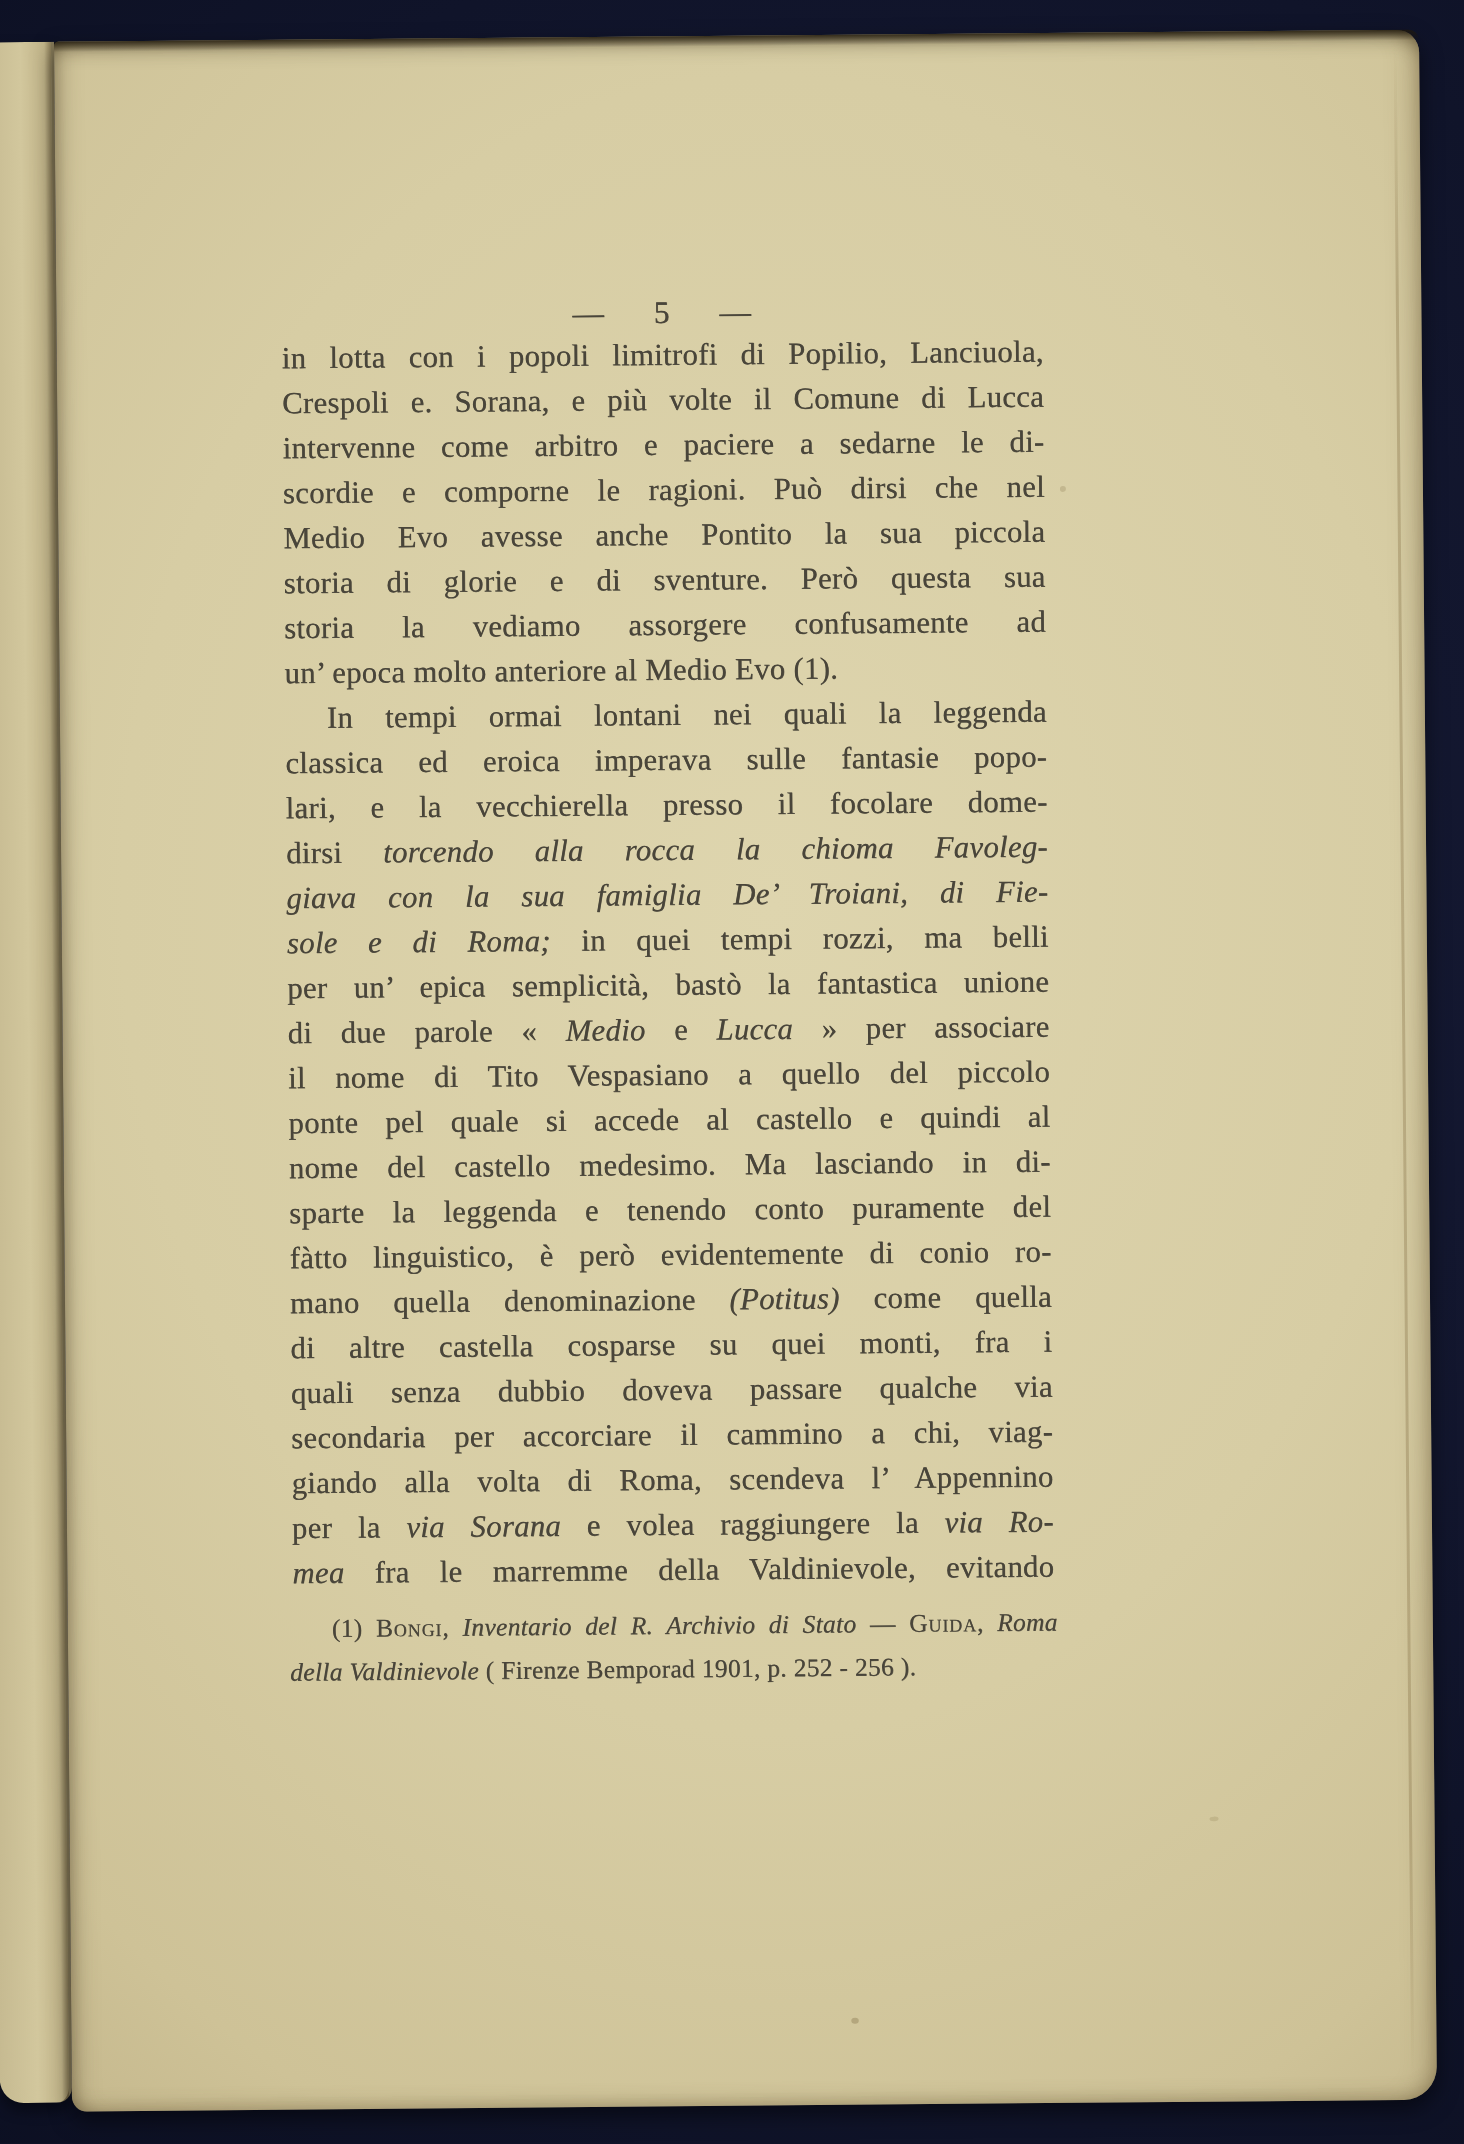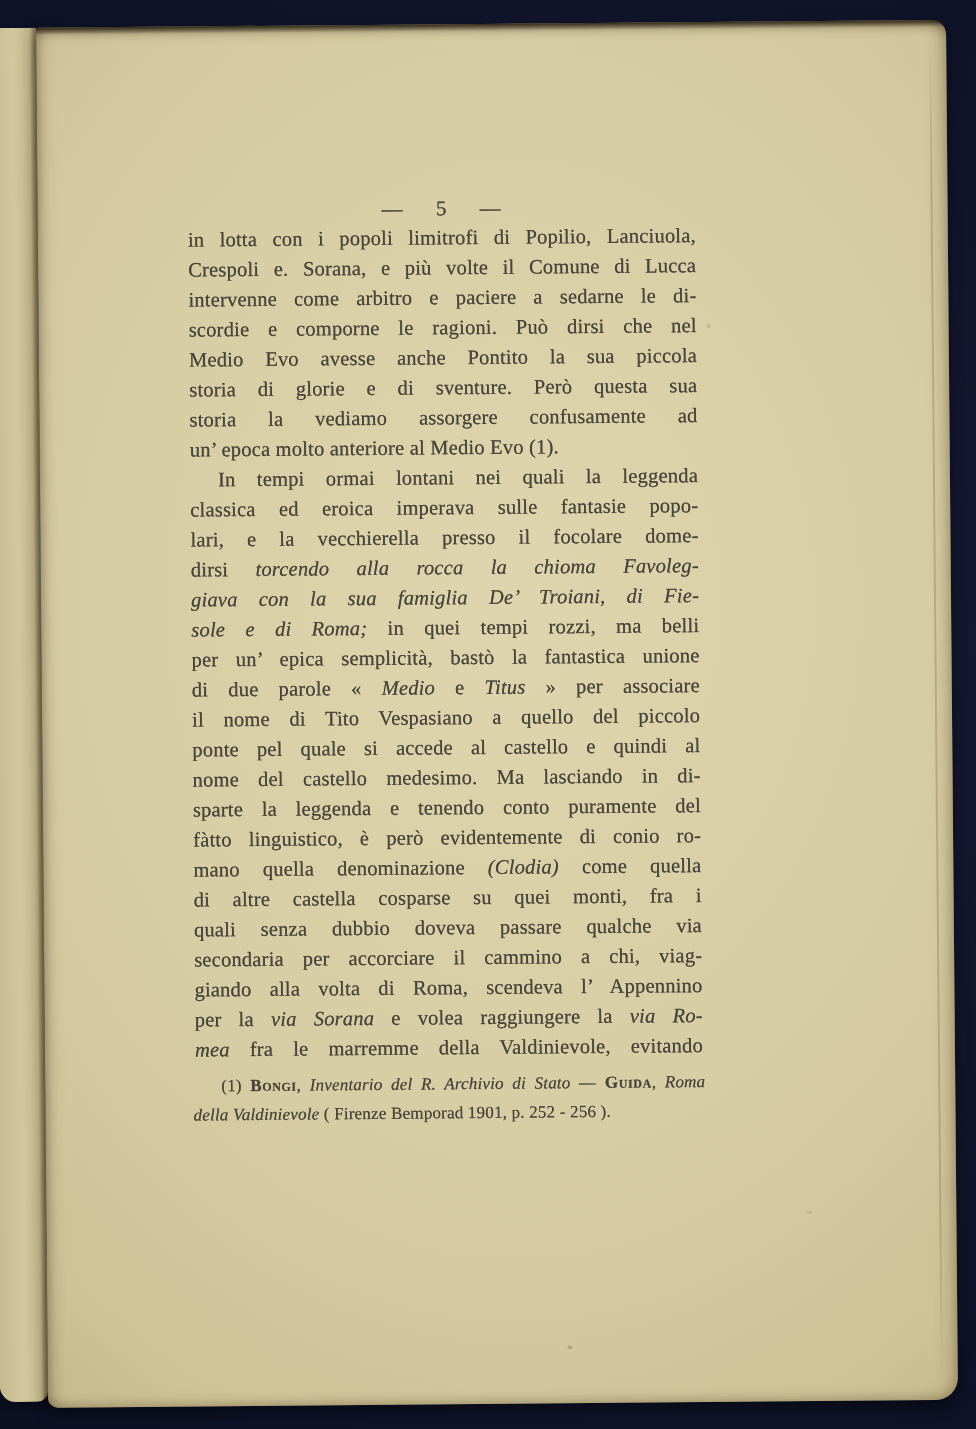--- a/index.html
+++ b/index.html
@@ -64,21 +64,21 @@
   }
   .footnote{
     position:absolute;left:148px;top:1046px;width:512px;
     color:var(--ink);font-size:17px;line-height:28.5px;letter-spacing:.2px;
     text-shadow:.2px .2px .3px rgba(73,69,58,.75);
   }
   .line{text-align:justify;text-align-last:justify;}
   .line.noj{text-align-last:left;}
   .line.ind{text-indent:28px;}
   .it{font-style:italic;}
-  .sc{font-variant:small-caps;letter-spacing:.6px;font-weight:bold;}
+  .sc{font-variant:small-caps;letter-spacing:.6px;}
   .speck{position:absolute;border-radius:50%;background:rgba(118,98,58,.32);}
   .s1{width:5px;height:4px;left:520px;top:1322px;}
   .s2{width:4px;height:4px;left:668px;top:302px;background:rgba(118,98,58,.22);}
   .s3{width:3px;height:5px;left:232px;top:932px;background:rgba(118,98,58,.25);}
   .s4{width:6px;height:3px;left:760px;top:1190px;background:rgba(118,98,58,.18);}
 </style>
 </head>
 <body>
 
 <div class="backdrop">
@@ -97,27 +97,27 @@
           <div class="line"><span>storia di glorie e di sventure. Però questa sua</span></div>
           <div class="line"><span>storia la vediamo assorgere confusamente ad</span></div>
           <div class="line noj"><span>un’ epoca molto anteriore al Medio Evo (1).</span></div>
           <div class="line ind"><span>In tempi ormai lontani nei quali la leggenda</span></div>
           <div class="line"><span>classica ed eroica imperava sulle fantasie popo-</span></div>
           <div class="line"><span>lari, e la vecchierella presso il focolare dome-</span></div>
           <div class="line"><span>dirsi </span><span class="it">torcendo alla rocca la chioma Favoleg-</span></div>
           <div class="line"><span class="it">giava con la sua famiglia De’ Troiani, di Fie-</span></div>
           <div class="line"><span class="it">sole e di Roma;</span><span> in quei tempi rozzi, ma belli</span></div>
           <div class="line"><span>per un’ epica semplicità, bastò la fantastica unione</span></div>
-          <div class="line"><span>di due parole « </span><span class="it">Medio</span><span> e </span><span class="it">Titus</span><span> » per associare</span></div>
+          <div class="line"><span>di due parole « </span><span class="it">Medio</span><span> e </span><span class="it">Lucca</span><span> » per associare</span></div>
           <div class="line"><span>il nome di Tito Vespasiano a quello del piccolo</span></div>
           <div class="line"><span>ponte pel quale si accede al castello e quindi al</span></div>
           <div class="line"><span>nome del castello medesimo. Ma lasciando in di-</span></div>
           <div class="line"><span>sparte la leggenda e tenendo conto puramente del</span></div>
           <div class="line"><span>fàtto linguistico, è però evidentemente di conio ro-</span></div>
-          <div class="line"><span>mano quella denominazione </span><span class="it">(Clodia)</span><span> come quella</span></div>
+          <div class="line"><span>mano quella denominazione </span><span class="it">(Potitus)</span><span> come quella</span></div>
           <div class="line"><span>di altre castella cosparse su quei monti, fra i</span></div>
           <div class="line"><span>quali senza dubbio doveva passare qualche via</span></div>
           <div class="line"><span>secondaria per accorciare il cammino a chi, viag-</span></div>
           <div class="line"><span>giando alla volta di Roma, scendeva l’ Appennino</span></div>
           <div class="line"><span>per la </span><span class="it">via Sorana</span><span> e volea raggiungere la </span><span class="it">via Ro-</span></div>
           <div class="line"><span class="it">mea</span><span> fra le marremme della Valdinievole, evitando</span></div>
         </div>
       <div class="footnote">
           <div class="line ind"><span>(1) </span><span class="sc">Bongi</span><span>, </span><span class="it">Inventario del R. Archivio di Stato</span><span> — </span><span class="sc">Guida</span><span>, </span><span class="it">Roma</span></div>
           <div class="line noj"><span class="it">della Valdinievole</span><span> ( Firenze Bemporad 1901, p. 252 - 256 ).</span></div>

